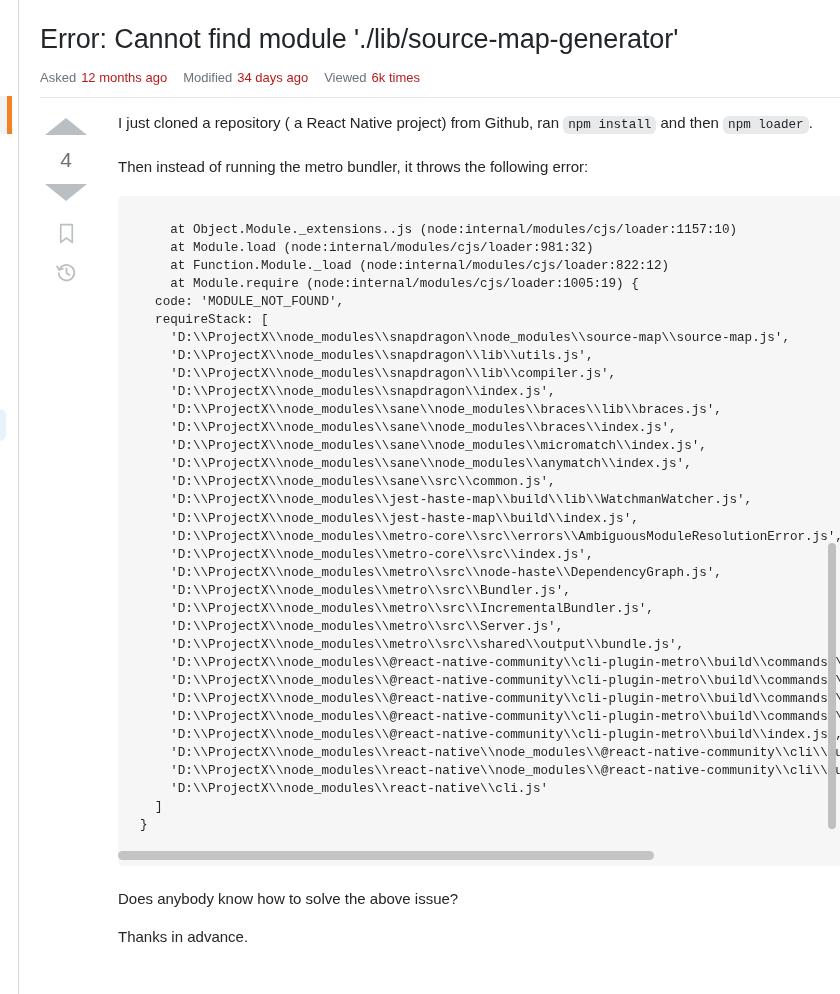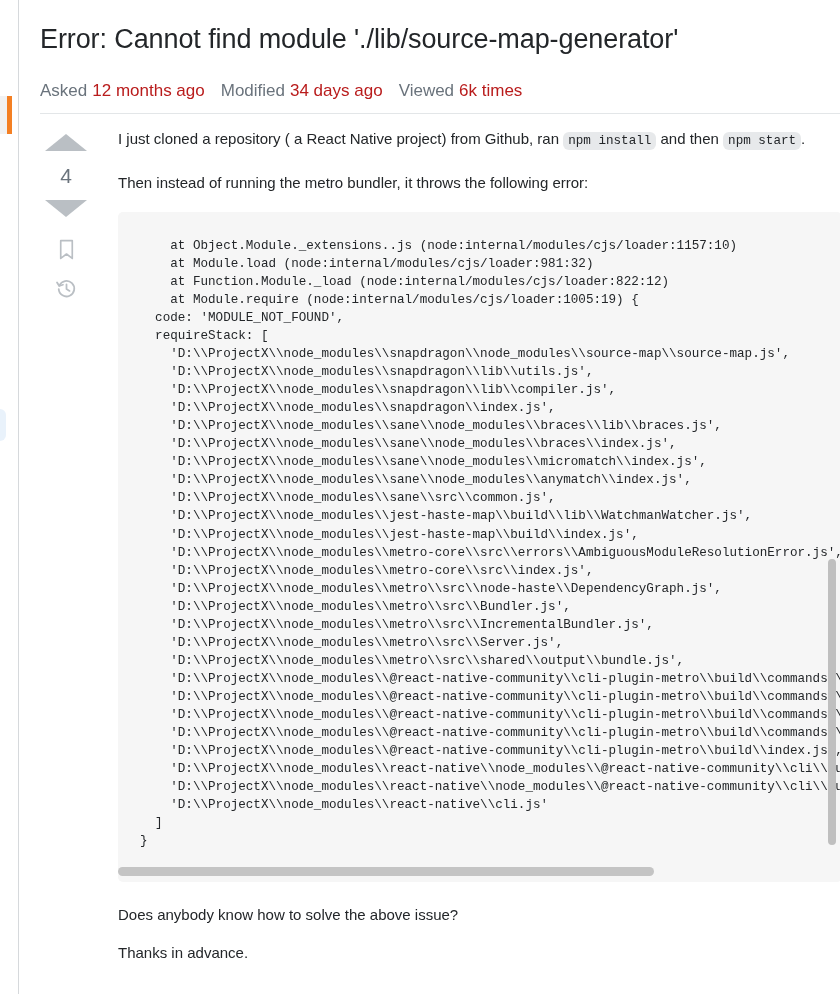--- a/index.html
+++ b/index.html
@@ -61,22 +61,22 @@
   }
   #page-title {
     font-size: 27px;
     line-height: 35px;
     font-weight: 400;
     color: #232629;
     margin: 0;
     letter-spacing: -0.1px;
   }
   #question-stats {
-    margin-top: 24px;
-    font-size: 17px;
+    margin-top: 13px;
+    font-size: 13px;
     color: #232629;
     display: flex;
     gap: 16px;
     align-items: baseline;
   }
   .stat { display: inline-flex; gap: 5px; align-items: baseline; }
   .stat-label { color: #6a737c; }
   .stat-value { color: #b91c1c; }
   #header-divider {
     margin-top: 12px;
@@ -257,21 +257,21 @@
         <svg width="21" height="21" viewBox="0 0 20 20" fill="none" aria-hidden="true">
           <path d="M3.2 7.2A7.4 7.4 0 1 1 2.6 10.6" stroke="#babfc4" stroke-width="1.7" fill="none" stroke-linecap="round"></path>
           <path d="M1 4.2l2.1 3.4 3.5-1.2" stroke="#babfc4" stroke-width="1.7" fill="none" stroke-linecap="round" stroke-linejoin="round"></path>
           <path d="M10 6.2v4.3l2.9 1.8" stroke="#babfc4" stroke-width="1.7" fill="none" stroke-linecap="round" stroke-linejoin="round"></path>
         </svg>
       </div>
     </div>
 
     <div id="post-body">
 
-      <p class="para" id="para-intro"><span>I just cloned a repository ( a React Native project) from Github, ran </span><code class="inline">npm install</code><span> and then </span><code class="inline">npm start</code><span>.</span></p>
+      <p class="para" id="para-intro"><span>I just cloned a repository ( a React Native project) from Github, ran </span><code class="inline">npm install</code><span> and then </span><code class="inline">npm loader</code><span>.</span></p>
 
       <p class="para" id="para-then">Then instead of running the metro bundler, it throws the following error:</p>
 
       <div id="code-block">
         <pre id="code-inner">    at Object.Module._extensions..js (node:internal/modules/cjs/loader:1157:10)
     at Module.load (node:internal/modules/cjs/loader:981:32)
     at Function.Module._load (node:internal/modules/cjs/loader:822:12)
     at Module.require (node:internal/modules/cjs/loader:1005:19) {
   code: 'MODULE_NOT_FOUND',
   requireStack: [

